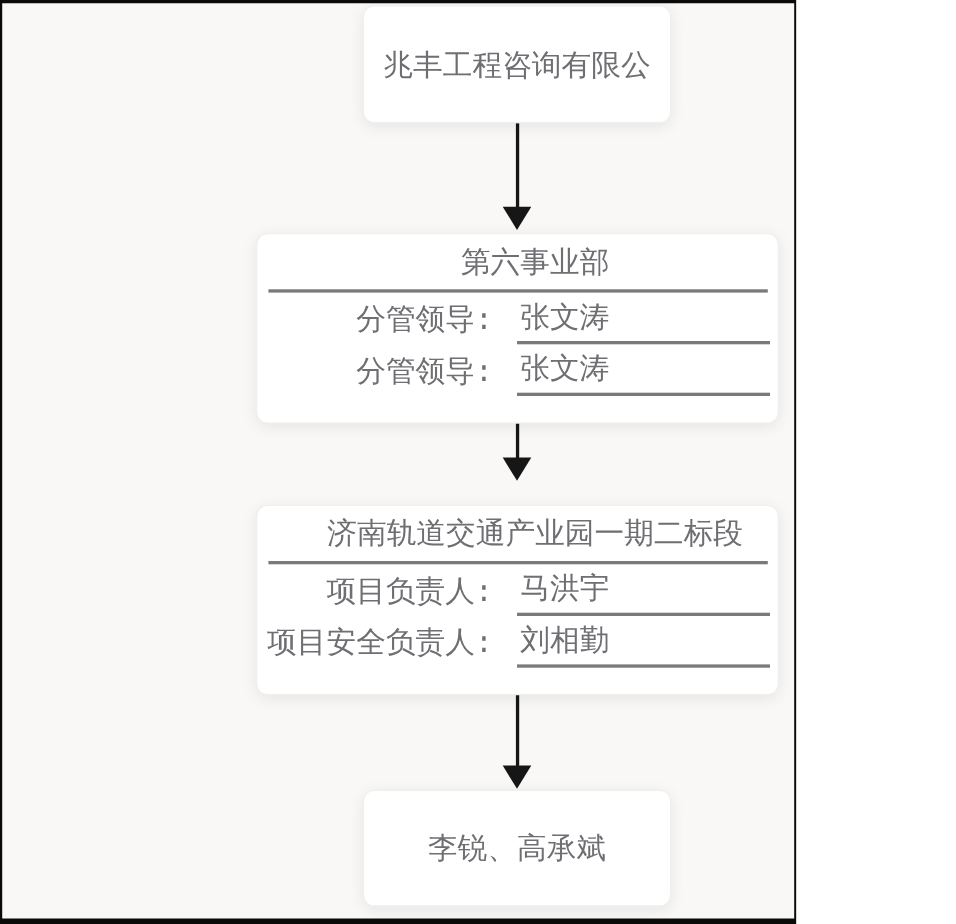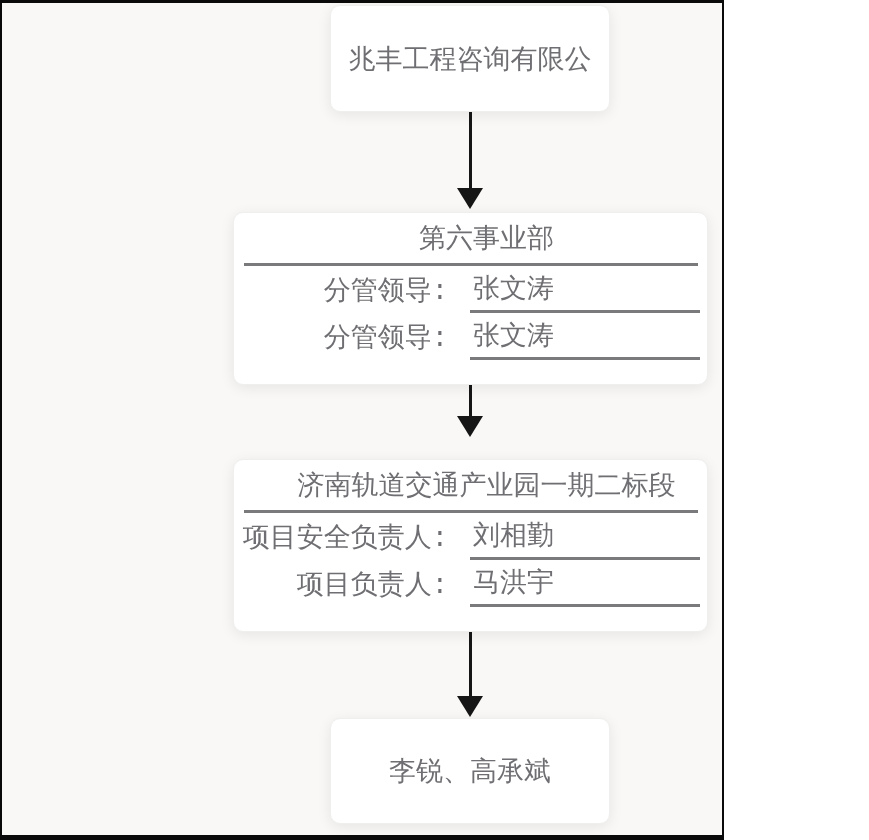--- a/index.html
+++ b/index.html
@@ -130,26 +130,26 @@
 
   <div class="arrow" style="top:385px; height:52px;">
     <div class="arrow-line"></div>
     <div class="arrow-head"></div>
   </div>
 
   <section class="node" style="left:233px; top:459px; width:475px; height:173px;">
     <div class="detail-title">济南轨道交通产业园一期二标段</div>
     <div class="divider"></div>
     <div class="field-row">
+      <div class="field-label">项目负责人:</div>
+      <div class="field-value">马洪宇</div>
+    </div>
+    <div class="field-row">
       <div class="field-label">项目安全负责人:</div>
       <div class="field-value">刘相勤</div>
-    </div>
-    <div class="field-row">
-      <div class="field-label">项目负责人:</div>
-      <div class="field-value">马洪宇</div>
     </div>
   </section>
 
   <div class="arrow" style="top:610px; height:107px;">
     <div class="arrow-line"></div>
     <div class="arrow-head"></div>
   </div>
 
   <section class="node node-simple" style="left:330px; top:718px; width:280px; height:106px;text-align:center;">
     <span>李锐、高承斌</span>

